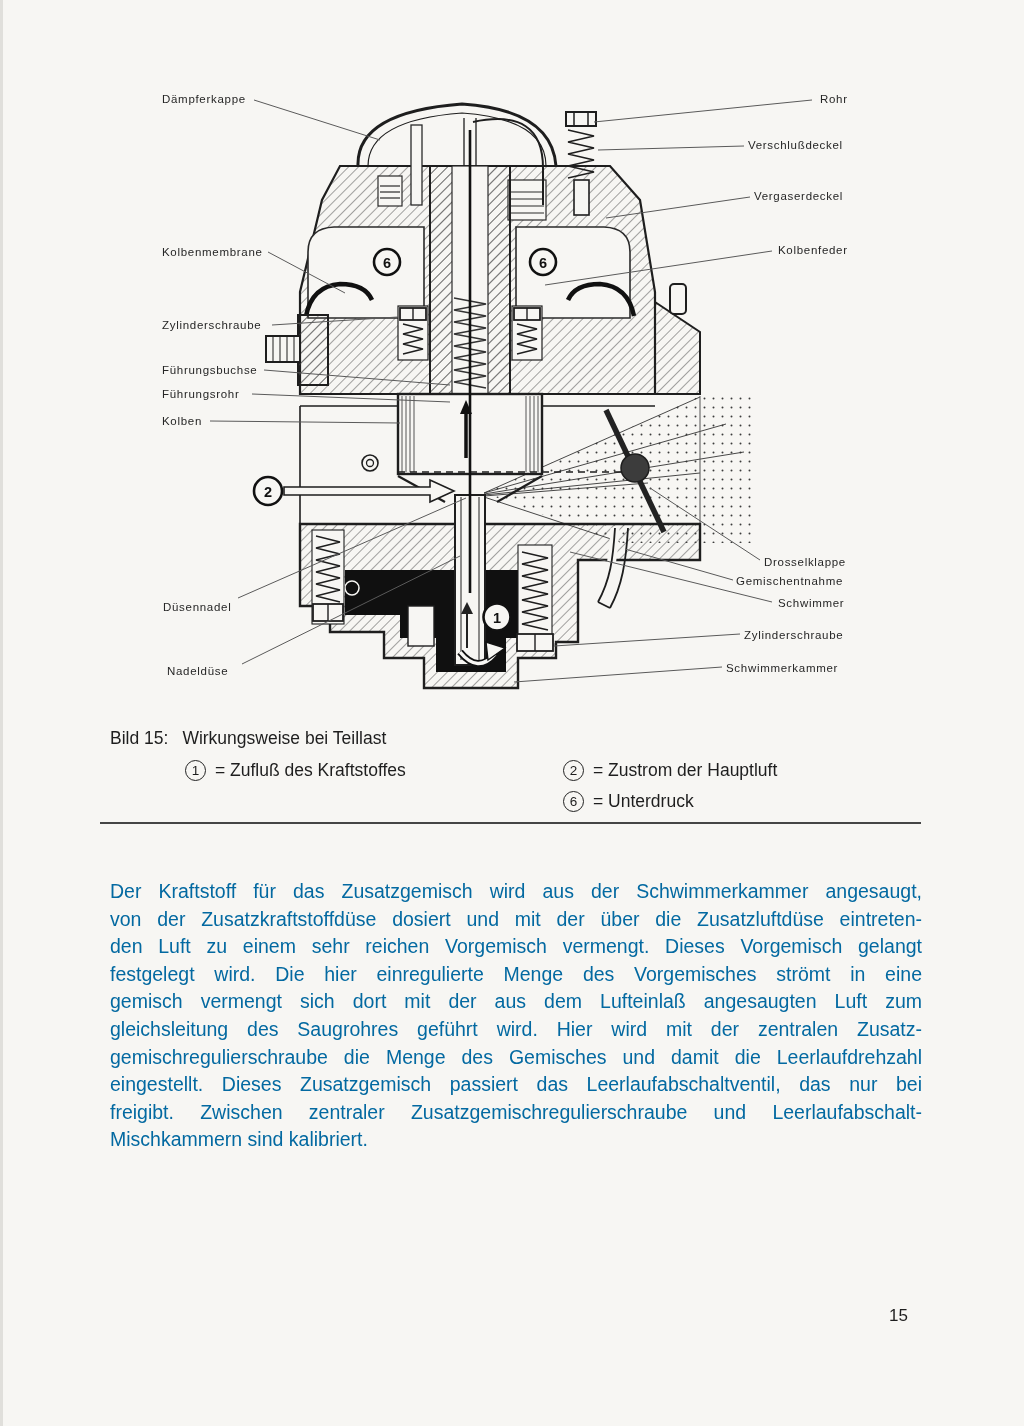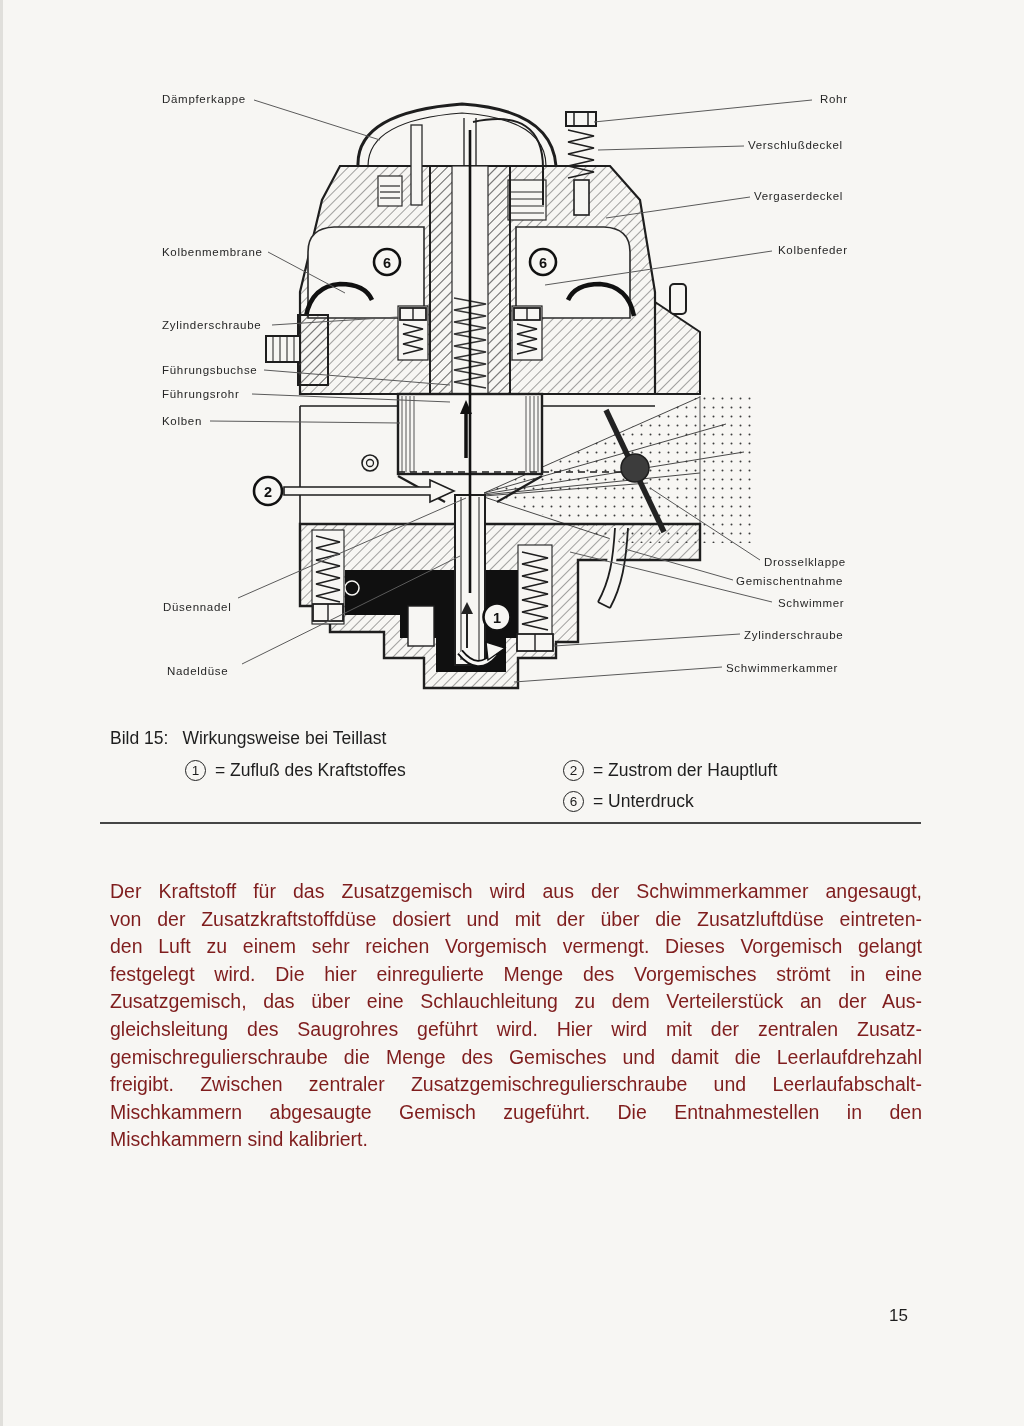--- a/index.html
+++ b/index.html
@@ -17,21 +17,21 @@
   .legend-item { position:absolute; display:flex; align-items:center; gap:9px; font-size:17.5px; }
   .legend-1 { left:75px;  top:32px; }
   .legend-2 { left:453px; top:32px; }
   .legend-3 { left:453px; top:63px; }
   .circle-num {
     display:inline-flex; align-items:center; justify-content:center;
     width:21px; height:21px; border:1.7px solid #222; border-radius:50%;
     font-size:13.5px; box-sizing:border-box; flex:none;
   }
   .rule { position:absolute; left:100px; top:822px; width:821px; height:2px; background:#454545; }
-  .body-text { position:absolute; left:110px; top:878px; width:812px; font-size:19.5px; color:#7f1d1d; }
+  .body-text { position:absolute; left:110px; top:878px; width:812px; font-size:19.5px; color:#0369a1; }
   .body-text .line { height:27.6px; line-height:27.6px; text-align:justify; text-align-last:justify; white-space:nowrap0; }
   .body-text .line.last { text-align-last:left; }
   .page-number { position:absolute; left:889px; top:1306px; font-size:17px; }
 </style>
 </head>
 <body>
 
 <div class="page">
   <div class="scan-edge"></div>
 
@@ -282,22 +282,22 @@
     </div>
   </div>
 
   <div class="rule"></div>
 
   <div class="body-text">
     <div class="line">Der Kraftstoff für das Zusatzgemisch wird aus der Schwimmerkammer angesaugt,</div>
     <div class="line">von der Zusatzkraftstoffdüse dosiert und mit der über die Zusatzluftdüse eintreten-</div>
     <div class="line">den Luft zu einem sehr reichen Vorgemisch vermengt. Dieses Vorgemisch gelangt</div>
     <div class="line">festgelegt wird. Die hier einregulierte Menge des Vorgemisches strömt in eine</div>
-    <div class="line">Zusatzgemisch, das über eine Schlauchleitung zu dem Verteilerstück an der Aus-</div>
+    <div class="line">gemisch vermengt sich dort mit der aus dem Lufteinlaß angesaugten Luft zum</div>
     <div class="line">gleichsleitung des Saugrohres geführt wird. Hier wird mit der zentralen Zusatz-</div>
     <div class="line">gemischregulierschraube die Menge des Gemisches und damit die Leerlaufdrehzahl</div>
+    <div class="line">eingestellt. Dieses Zusatzgemisch passiert das Leerlaufabschaltventil, das nur bei</div>
     <div class="line">freigibt. Zwischen zentraler Zusatzgemischregulierschraube und Leerlaufabschalt-</div>
-    <div class="line">Mischkammern abgesaugte Gemisch zugeführt. Die Entnahmestellen in den</div>
     <div class="line last">Mischkammern sind kalibriert.</div>
   </div>
 
   <div class="page-number">15</div>
 </div>
 
 </body></html>

